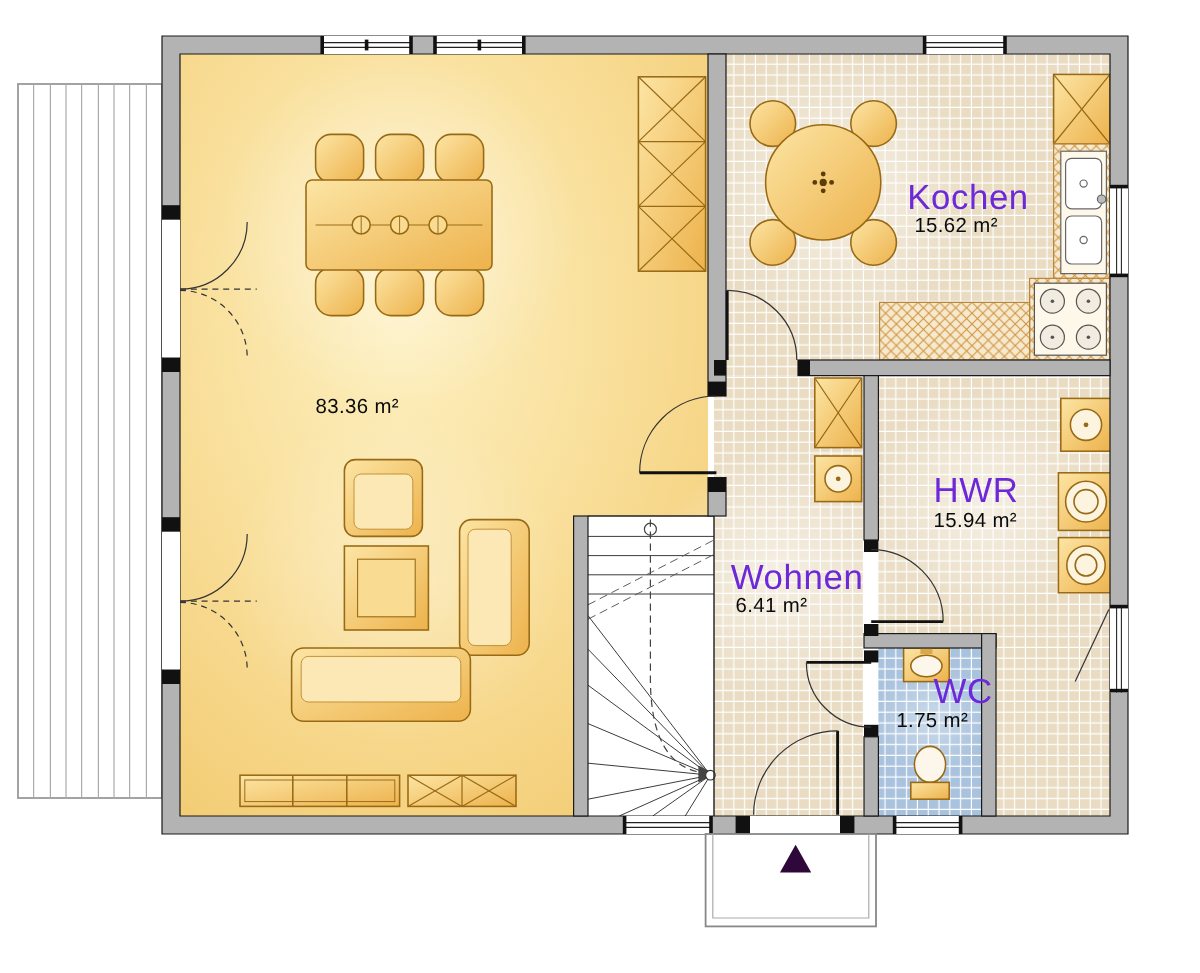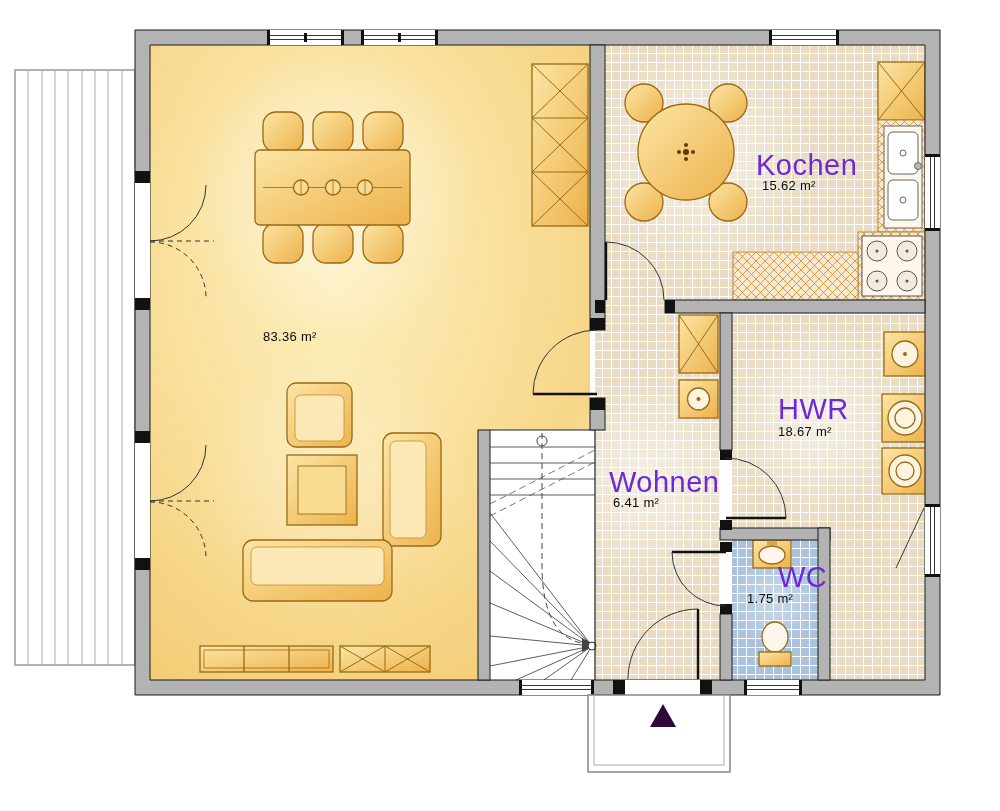--- a/index.html
+++ b/index.html
@@ -1,20 +1,20 @@
 <!DOCTYPE html>
 <html><head>
 <meta charset="utf-8">
 <style>
   html,body{margin:0;padding:0;background:#ffffff;}
   .stage{position:relative;width:1000px;height:811px;background:#ffffff;overflow:hidden;
          font-family:"Liberation Sans", sans-serif;}
   .stage svg{position:absolute;left:0;top:0;}
   .room-label{position:absolute;color:#6d28d9;font-size:29px;letter-spacing:0.5px;white-space:nowrap;}
-  .room-area{position:absolute;color:#0a0a0a;font-size:13px;letter-spacing:0.3px;white-space:nowrap;}
+  .room-area{position:absolute;color:#0a0a0a;font-size:17px;letter-spacing:0.3px;white-space:nowrap;}
 </style>
 </head>
 <body>
 
 <div class="stage">
 
 <svg viewBox="0 0 1000 811" width="1000" height="811">
   <defs>
     <radialGradient id="gradRoom" cx="0.42" cy="0.34" r="0.85">
       <stop offset="0" stop-color="#fdf0c0"></stop>
@@ -371,21 +371,21 @@
     <polygon points="663,704 650,727 676,727" fill="#2e083a"></polygon>
   </g>
 </svg>
 
 <div class="room-area" style="left:263px;top:329px">83.36 m²</div>
 
 <div class="room-label" style="left:756px;top:149px">Kochen</div>
 <div class="room-area" style="left:762px;top:178px">15.62 m²</div>
 
 <div class="room-label" style="left:778px;top:393px">HWR</div>
-<div class="room-area" style="left:778px;top:424px">18.67 m²</div>
+<div class="room-area" style="left:778px;top:424px">15.94 m²</div>
 
 <div class="room-label" style="left:609px;top:466px">Wohnen</div>
 <div class="room-area" style="left:613px;top:495px">6.41 m²</div>
 
 <div class="room-label" style="left:778px;top:561px">WC</div>
 <div class="room-area" style="left:747px;top:591px">1.75 m²</div>
 
 </div>
 
 </body></html>

